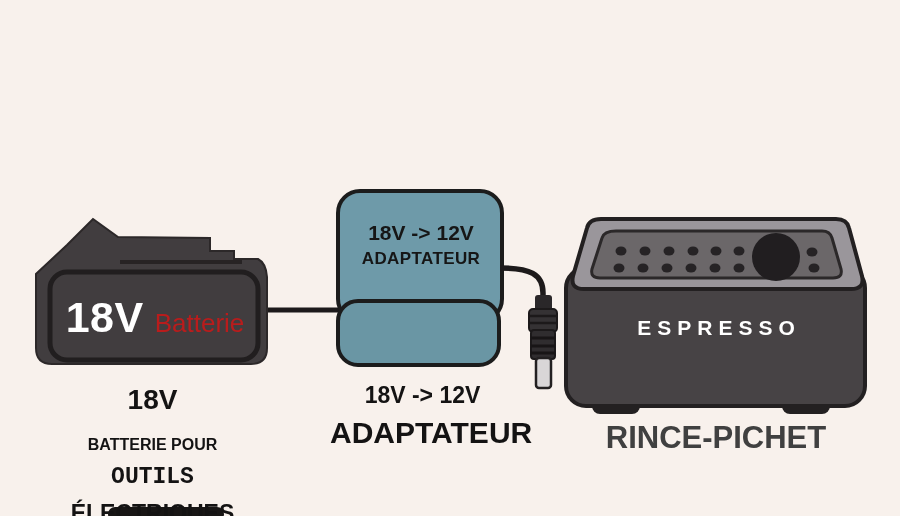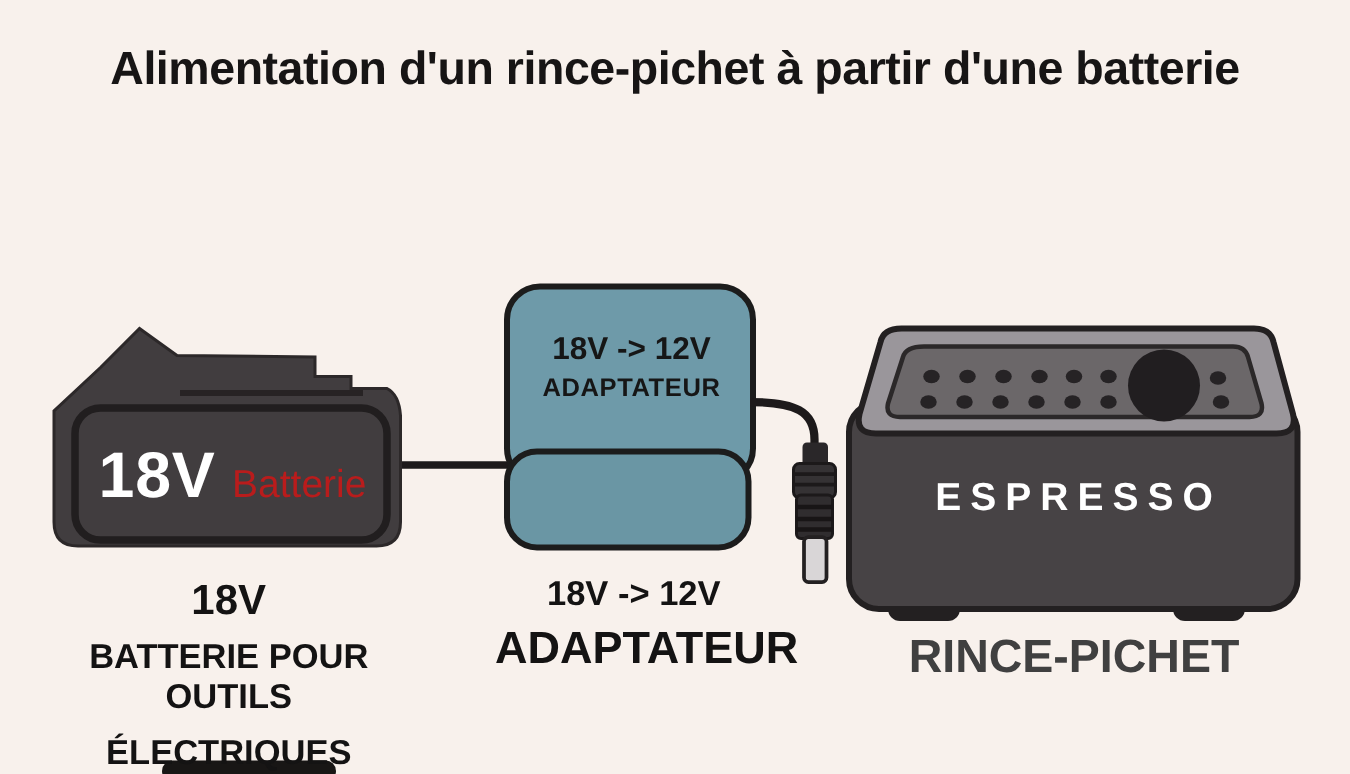--- a/index.html
+++ b/index.html
@@ -17,28 +17,28 @@
   .batt-name{font-size:26px;font-weight:400;color:#b91c1c;}
 
   
   .adapter-text{left:338px;top:221px;width:166px;text-align:center;color:#161616;}
   .adapter-text .l1{font-size:21px;font-weight:bold;}
   .adapter-text .l2{font-size:17px;font-weight:bold;letter-spacing:0.4px;margin-top:4px;}
 
   
   .logo{left:566px;top:309px;width:300px;text-align:center;color:#ffffff;}
   .logo .brand{font-size:47px;font-weight:bold;line-height:1;letter-spacing:0.5px;}
-  .logo .sub{font-size:26px;font-weight:bold;letter-spacing:6px;margin-top:7px;padding-left:6px;}
+  .logo .sub{font-size:21px;font-weight:bold;letter-spacing:6px;margin-top:7px;padding-left:6px;}
 
   
   .cap{text-align:center;font-weight:bold;color:#141313;}
   .cap-batt{left:40px;top:384px;width:225px;}
   .cap-batt .c1{font-size:28px;}
-  .cap-batt .c2{font-size:23px;margin-top:8px;}
-  .cap-batt .c3{font-size:23px;margin-top:0;}
+  .cap-batt .c2{font-size:16px;margin-top:20px;}
+  .cap-batt .c3{font-size:23px;margin-top:10px;font-family:Liberation Mono, monospace;}
   .cap-batt .c4{font-size:23px;margin-top:10px;}
   .cap-adapt{left:330px;top:382px;width:185px;}
   .cap-adapt .a1{font-size:23px;}
   .cap-adapt .a2{font-size:30px;margin-top:7px;}
   .cap-rinser{left:566px;top:420px;width:300px;font-size:31px;color:#404040;}
 </style>
 </head>
 <body>
 
 <div class="stage">
@@ -89,21 +89,20 @@
         <ellipse cx="715" cy="268" rx="5.5" ry="4.5"></ellipse>
         <ellipse cx="739" cy="268" rx="5.5" ry="4.5"></ellipse>
         <ellipse cx="814" cy="268" rx="5.5" ry="4.5"></ellipse>
       </g>
       <circle cx="776" cy="257" r="24" fill="#211e20"></circle>
     </g>
 
     <rect x="108" y="507" width="116" height="14" rx="7" fill="#181615"></rect>
   </svg>
 
-  <div class="abs title">Alimentation d'un rince-pichet à partir d'une batterie</div>
 
   <div class="abs batt-panel-text">
     <span class="batt-v">18V</span>
     <span class="batt-name">Batterie</span>
   </div>
 
   <div class="abs adapter-text">
     <div class="l1">18V -&gt; 12V</div>
     <div class="l2">ADAPTATEUR</div>
   </div>

